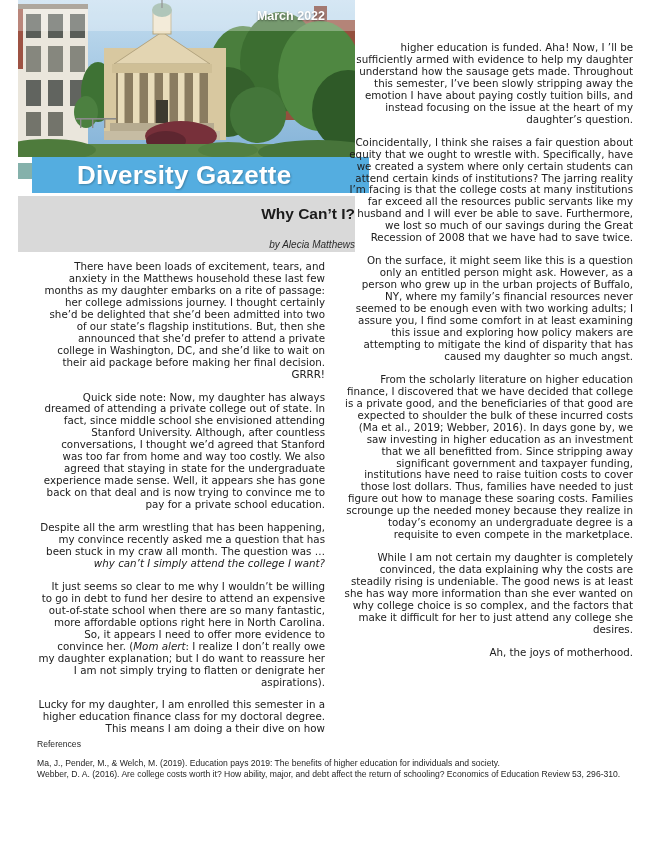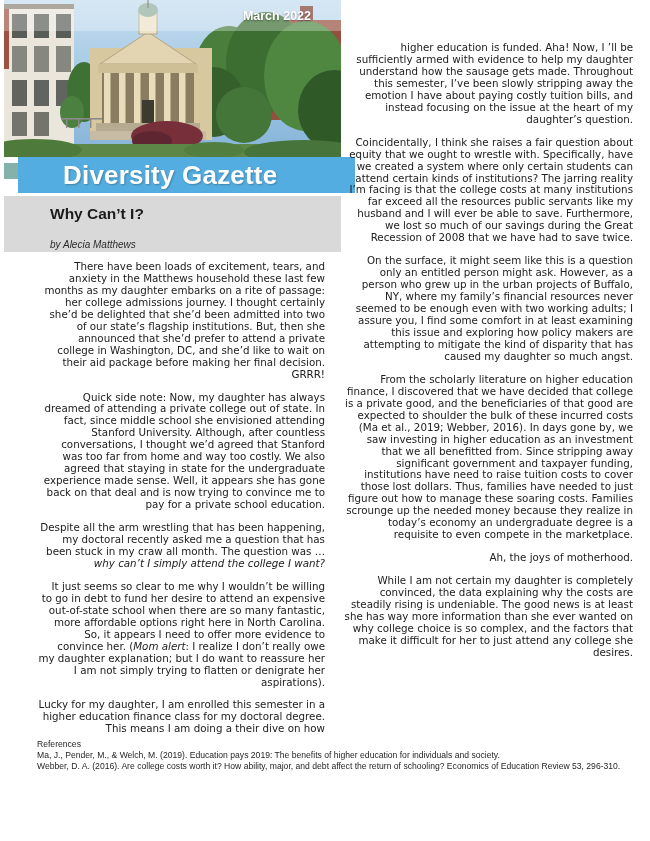--- a/index.html
+++ b/index.html
@@ -2,21 +2,21 @@
 <html><head>
 <meta charset="utf-8">
 <style>
   html,body { margin:0; padding:0; background:#ffffff; }
   .page {
     position:relative; width:650px; height:841px; background:#ffffff;
     overflow:hidden; font-family:"DejaVu Sans", sans-serif;
   }
 
   
-  .masthead { position:absolute; top:0; left:4px; width:337px; height:252px; }
+  .masthead { position:absolute; top:0; left:18px; width:337px; height:252px;text-align:right; }
   .photo { position:absolute; top:0; left:0; width:337px; height:157px; display:block; }
   .date-strip {
     position:absolute; top:0; left:0; width:337px; height:31px;
     background:rgba(255,255,255,0.30);
     display:flex; align-items:center; justify-content:flex-end;
     padding-right:30px; box-sizing:border-box;
     font:bold 12.5px "Liberation Sans", sans-serif; color:#ffffff;
     text-shadow:0 1px 2px rgba(0,0,0,0.40);
   }
   .issue-strip {
@@ -51,21 +51,21 @@
   .col p { margin:0 0 11px 0;text-align:right; }
   .col-left  { left:38px;  top:261px; width:287px; }
   .col-right { left:344px; top:42px;  width:289px; }
   .it { font-style:italic; }
 
   
   .refs {
     position:absolute; left:37px; top:739px; width:600px;
     font:8.6px/11px "Liberation Sans", sans-serif; color:#1f1f1f;
   }
-  .refs-label { margin-bottom:0; }
+  .refs-label { margin-bottom:8px; }
   .ref-citation { display:block; }
   .ref-url { display:block; padding-left:40px; }
   .link { color:#3579C0; text-decoration:underline; cursor:pointer; }
 </style>
 </head>
 <body>
 
 <div class="page">
 
   <div class="masthead">
@@ -155,31 +155,31 @@
 
     <div class="subtitle-band">
       <div class="article-title">Why Can’t I?</div>
       <div class="byline">by Alecia Matthews</div>
     </div>
   </div>
 
   <div class="col col-left">
       <p><span>There have been loads of excitement, tears, and anxiety in the Matthews household these last few months as my daughter embarks on a rite of passage: her college admissions journey. I thought certainly she’d be delighted that she’d been admitted into two of our state’s flagship institutions. But, then she announced that she’d prefer to attend a private college in Washington, DC, and she’d like to wait on their aid package before making her final decision. GRRR!</span></p>
       <p><span>Quick side note: Now, my daughter has always dreamed of attending a private college out of state. In fact, since middle school she envisioned attending Stanford University. Although, after countless conversations, I thought we’d agreed that Stanford was too far from home and way too costly. We also agreed that staying in state for the undergraduate experience made sense. Well, it appears she has gone back on that deal and is now trying to convince me to pay for a private school education.</span></p>
-      <p><span>Despite all the arm wrestling that has been happening, my doctoral recently asked me a question that has been stuck in my craw all month. The question was … </span><span class="it">why can’t I simply attend the college I want?</span></p>
+      <p><span>Despite all the arm wrestling that has been happening, my convince recently asked me a question that has been stuck in my craw all month. The question was … </span><span class="it">why can’t I simply attend the college I want?</span></p>
       <p><span>It just seems so clear to me why I wouldn’t be willing to go in debt to fund her desire to attend an expensive out-of-state school when there are so many fantastic, more affordable options right here in North Carolina. So, it appears I need to offer more evidence to convince her. (</span><span class="it">Mom alert</span><span>: I realize I don’t really owe my daughter explanation; but I do want to reassure her I am not simply trying to flatten or denigrate her aspirations).</span></p>
       <p><span>Lucky for my daughter, I am enrolled this semester in a higher education finance class for my doctoral degree. This means I am doing a their dive on how</span></p>
     </div>
   <div class="col col-right">
       <p><span>higher education is funded. Aha! Now, I ’ll be sufficiently armed with evidence to help my daughter understand how the sausage gets made. Throughout this semester, I’ve been slowly stripping away the emotion I have about paying costly tuition bills, and instead focusing on the issue at the heart of my daughter’s question.</span></p>
       <p><span>Coincidentally, I think she raises a fair question about equity that we ought to wrestle with. Specifically, have we created a system where only certain students can attend certain kinds of institutions? The jarring reality I’m facing is that the college costs at many institutions far exceed all the resources public servants like my husband and I will ever be able to save. Furthermore, we lost so much of our savings during the Great Recession of 2008 that we have had to save twice.</span></p>
       <p><span>On the surface, it might seem like this is a question only an entitled person might ask. However, as a person who grew up in the urban projects of Buffalo, NY, where my family’s financial resources never seemed to be enough even with two working adults; I assure you, I find some comfort in at least examining this issue and exploring how policy makers are attempting to mitigate the kind of disparity that has caused my daughter so much angst.</span></p>
       <p><span>From the scholarly literature on higher education finance, I discovered that we have decided that college is a private good, and the beneficiaries of that good are expected to shoulder the bulk of these incurred costs (Ma et al., 2019; Webber, 2016). In days gone by, we saw investing in higher education as an investment that we all benefitted from. Since stripping away significant government and taxpayer funding, institutions have need to raise tuition costs to cover those lost dollars. Thus, families have needed to just figure out how to manage these soaring costs. Families scrounge up the needed money because they realize in today’s economy an undergraduate degree is a requisite to even compete in the marketplace.</span></p>
+      <p><span>While I am not certain my daughter is completely convinced, the data explaining why the costs are steadily rising is undeniable. The good news is at least she has way more information than she ever wanted on why college choice is so complex, and the factors that make it difficult for her to just attend any college she desires.</span></p>
       <p><span>Ah, the joys of motherhood.</span></p>
-      <p><span>While I am not certain my daughter is completely convinced, the data explaining why the costs are steadily rising is undeniable. The good news is at least she has way more information than she ever wanted on why college choice is so complex, and the factors that make it difficult for her to just attend any college she desires.</span></p>
     </div>
 
   <div class="refs">
     <div class="refs-label">References</div>
     <div>
         <div class="ref">
           <span class="ref-citation">Ma, J., Pender, M., &amp; Welch, M. (2019). Education pays 2019: The benefits of higher education for individuals and society.</span>
         </div>
         <div class="ref">
           <span class="ref-citation">Webber, D. A. (2016). Are college costs worth it? How ability, major, and debt affect the return of schooling? Economics of Education Review 53, 296-310.</span>

